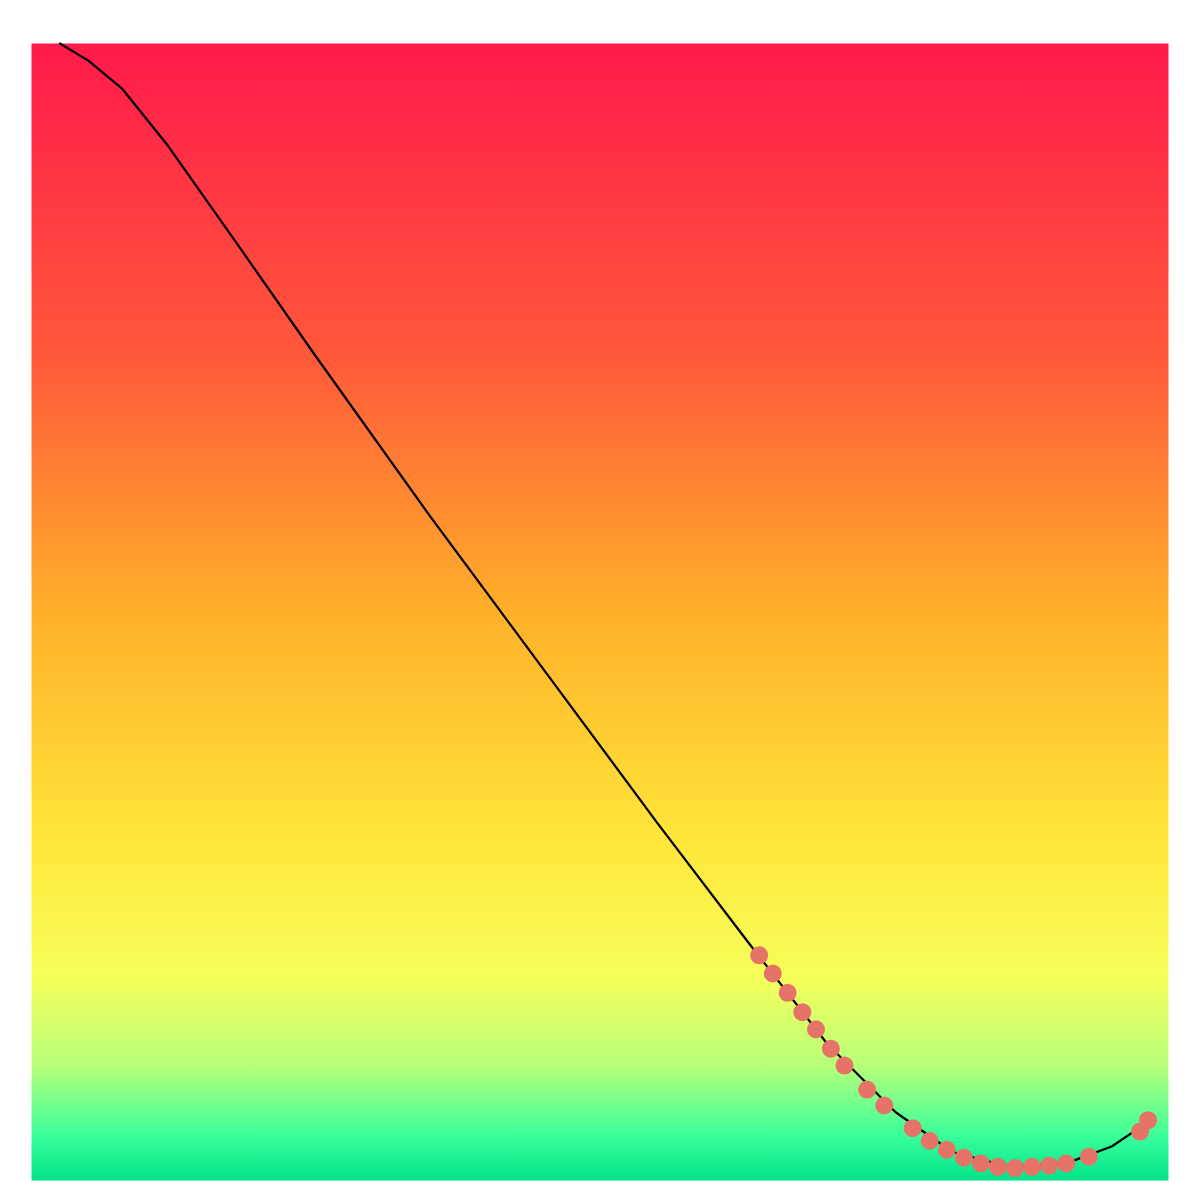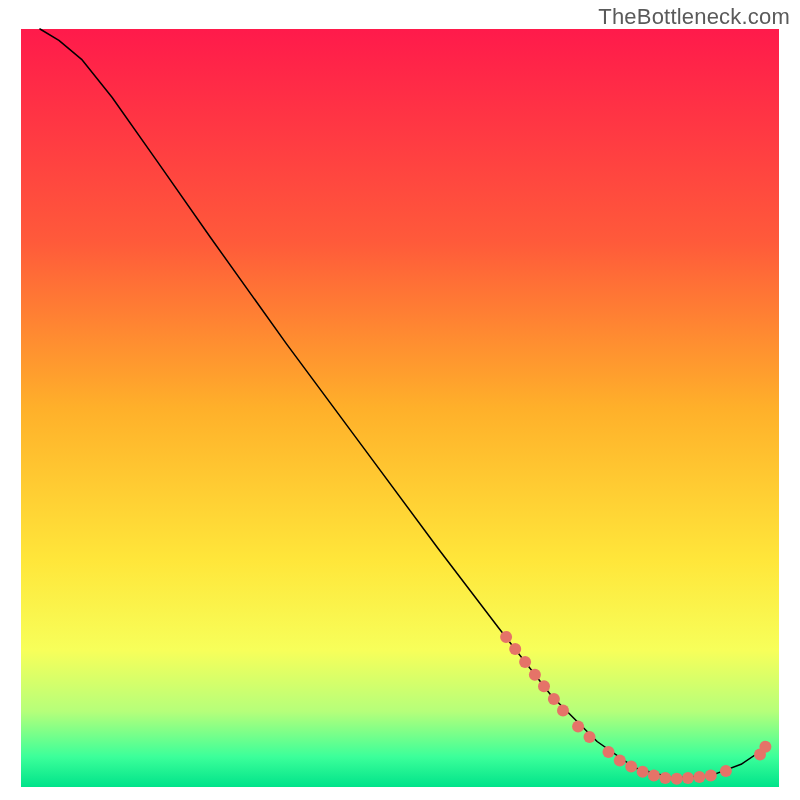--- a/index.html
+++ b/index.html
@@ -27,21 +27,20 @@
     z-index: 5;
   }
   svg {
     display: block;
   }
 </style>
 </head>
 <body>
 
 <div class="chart-container">
-  <div class="watermark">TheBottleneck.com</div>
   <svg id="chart-svg" width="800" height="800" viewBox="0 0 800 800">
     <defs>
       <linearGradient id="bg-grad" x1="0" y1="0" x2="0" y2="1">
           <stop offset="0%" stop-color="#ff1a4b"></stop>
           <stop offset="28.000000000000004%" stop-color="#ff5a3a"></stop>
           <stop offset="50%" stop-color="#ffb02a"></stop>
           <stop offset="70%" stop-color="#ffe63a"></stop>
           <stop offset="82%" stop-color="#f7ff5a"></stop>
           <stop offset="90%" stop-color="#b6ff7a"></stop>
           <stop offset="96%" stop-color="#3cff9a"></stop>

